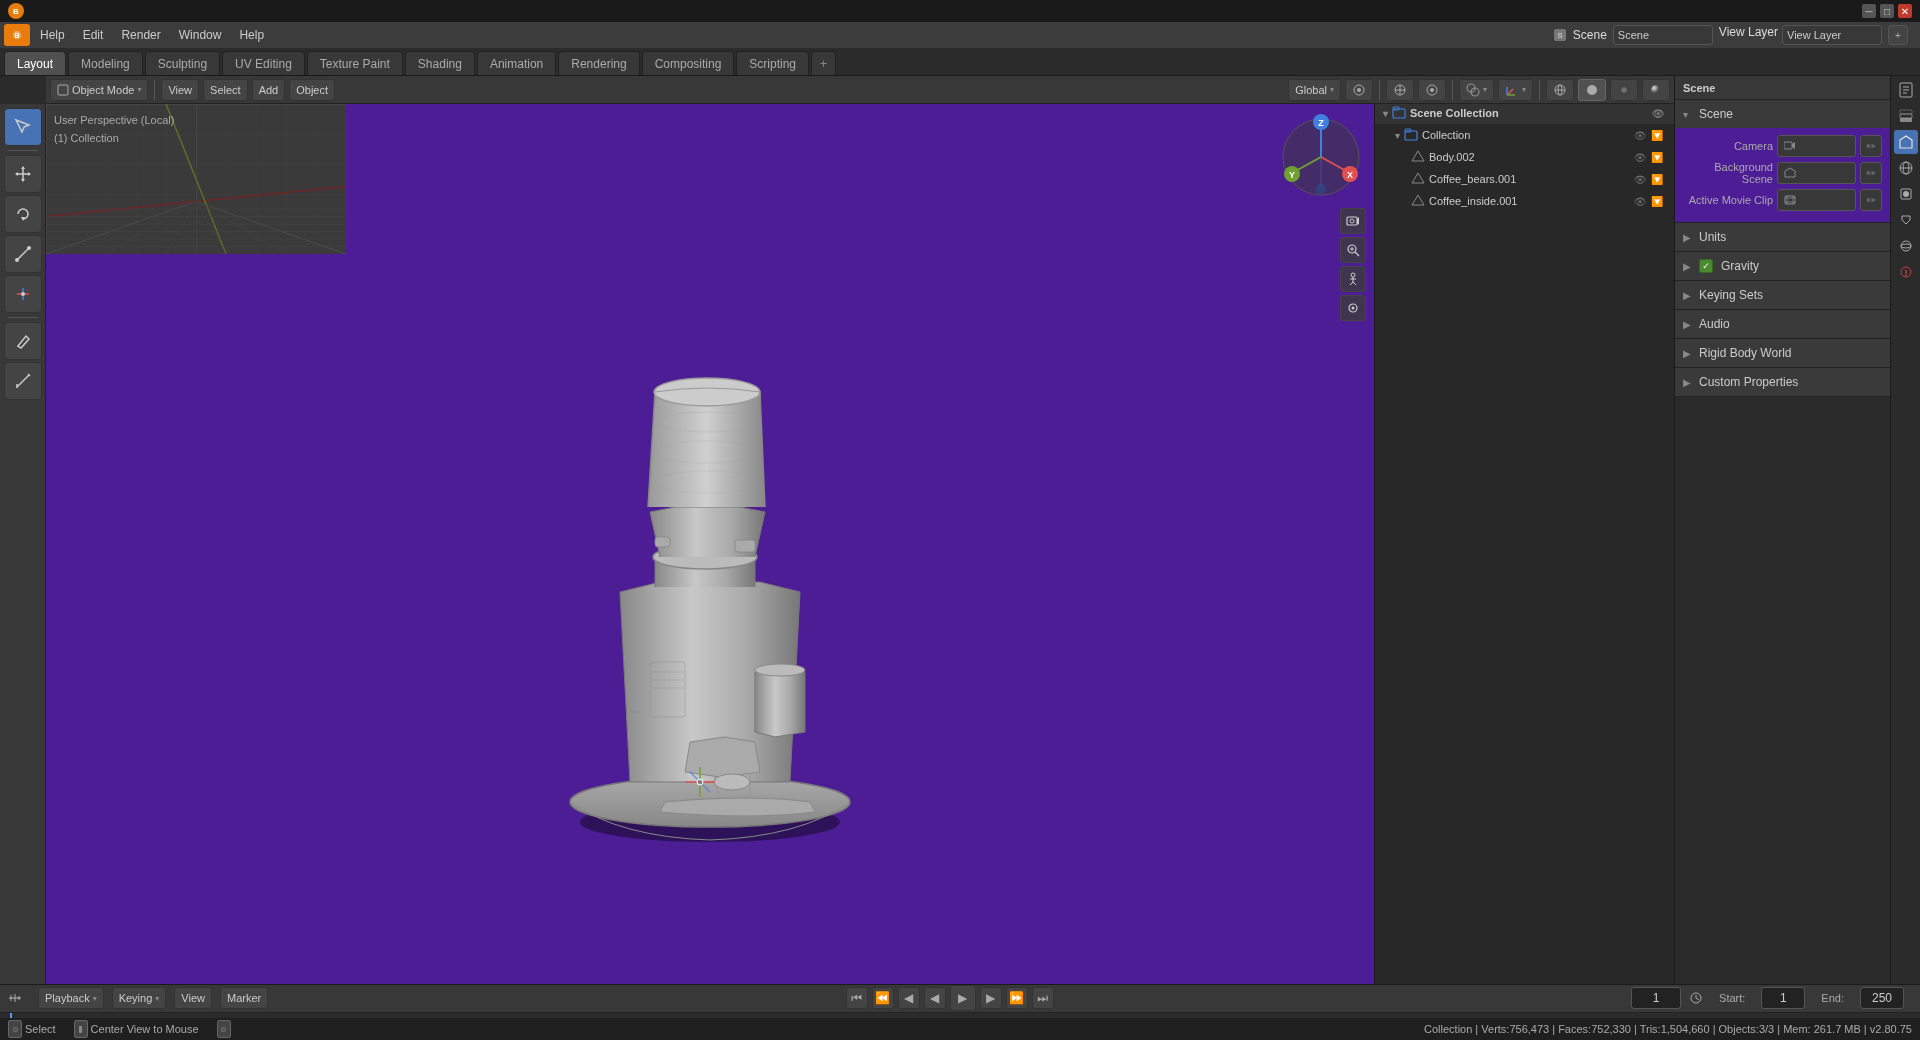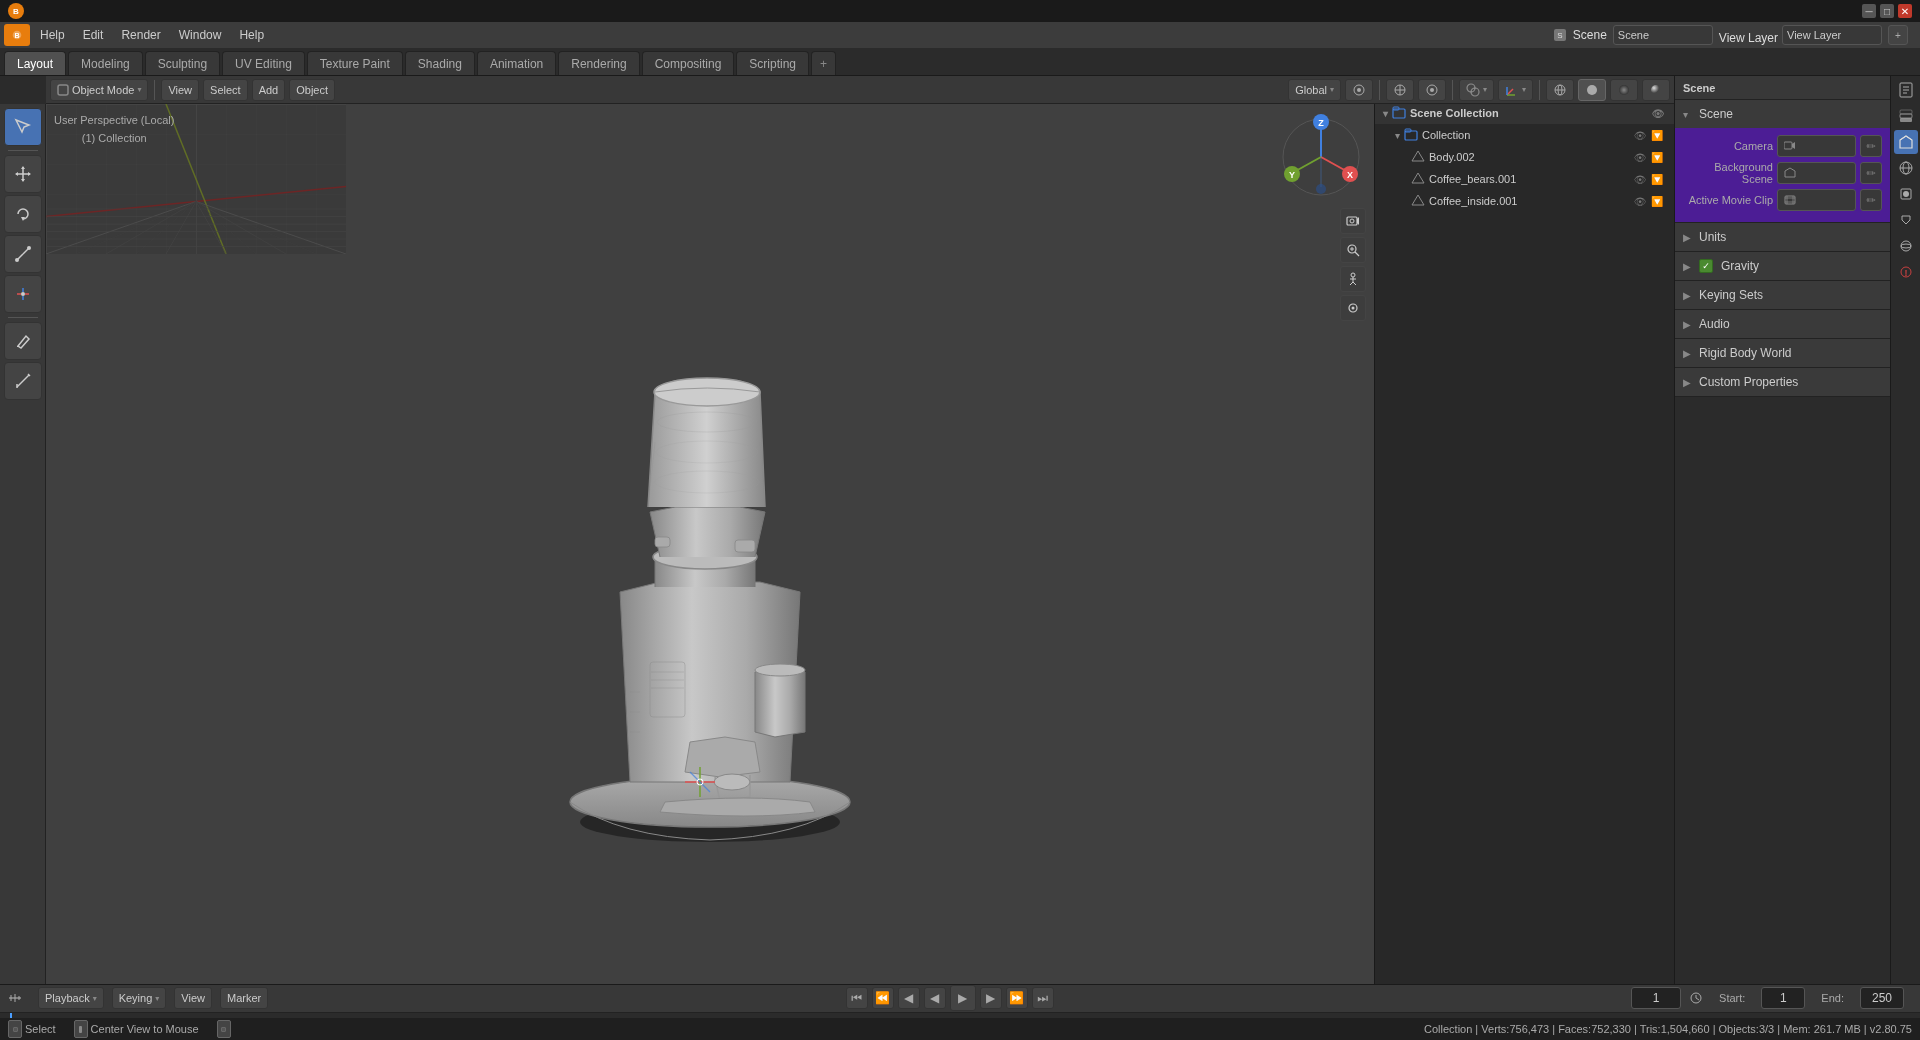--- a/index.html
+++ b/index.html
@@ -526,23 +526,22 @@
 
     
 
     
     #viewport-area {
       position: absolute;
       top: 104px;
       left: 46px;
       right: 546px; 
       bottom: 56px;
-      background: #404040;
+      background: #4c1d95;
       overflow: hidden;
-      text-align: center;
     }
   </style>
 </head>
 <body>
 
 <div id="title-bar">
   <div class="orange-dot">B</div>
   <div class="window-controls">
     <button class="win-btn minimize">─</button>
     <button class="win-btn maximize">□</button>
@@ -566,21 +565,21 @@
 
   <div style="display:flex; align-items:center; gap:6px; margin-right:8px;">
     <svg width="14" height="14" viewBox="0 0 14 14">
       <rect x="1" y="1" width="12" height="12" rx="2" fill="#777"></rect>
       <text x="7" y="10" text-anchor="middle" fill="#ddd" font-size="8">S</text>
     </svg>
     <span style="font-size:12px;color:#ddd;">Scene</span>
     <div style="width:100px;height:20px;background:#383838;border:1px solid #555;border-radius:3px;display:flex;align-items:center;padding:0 4px;">
       <span style="font-size:11px;color:#ccc;">Scene</span>
     </div>
-    <div style="display:flex;align-items:flex-end;gap:4px;">
+    <div style="display:flex;align-items:flex-start;gap:4px;">
       <span style="font-size:12px;color:#ddd;">View Layer</span>
       <div style="width:100px;height:20px;background:#383838;border:1px solid #555;border-radius:3px;display:flex;align-items:center;padding:0 4px;">
         <span style="font-size:11px;color:#ccc;">View Layer</span>
       </div>
     </div>
     <button style="width:20px;height:20px;background:#444;border:1px solid #555;border-radius:3px;color:#aaa;font-size:10px;cursor:pointer;display:flex;align-items:center;justify-content:center;">+</button>
   </div>
 </div>
 
 <div id="workspace-tabs">

